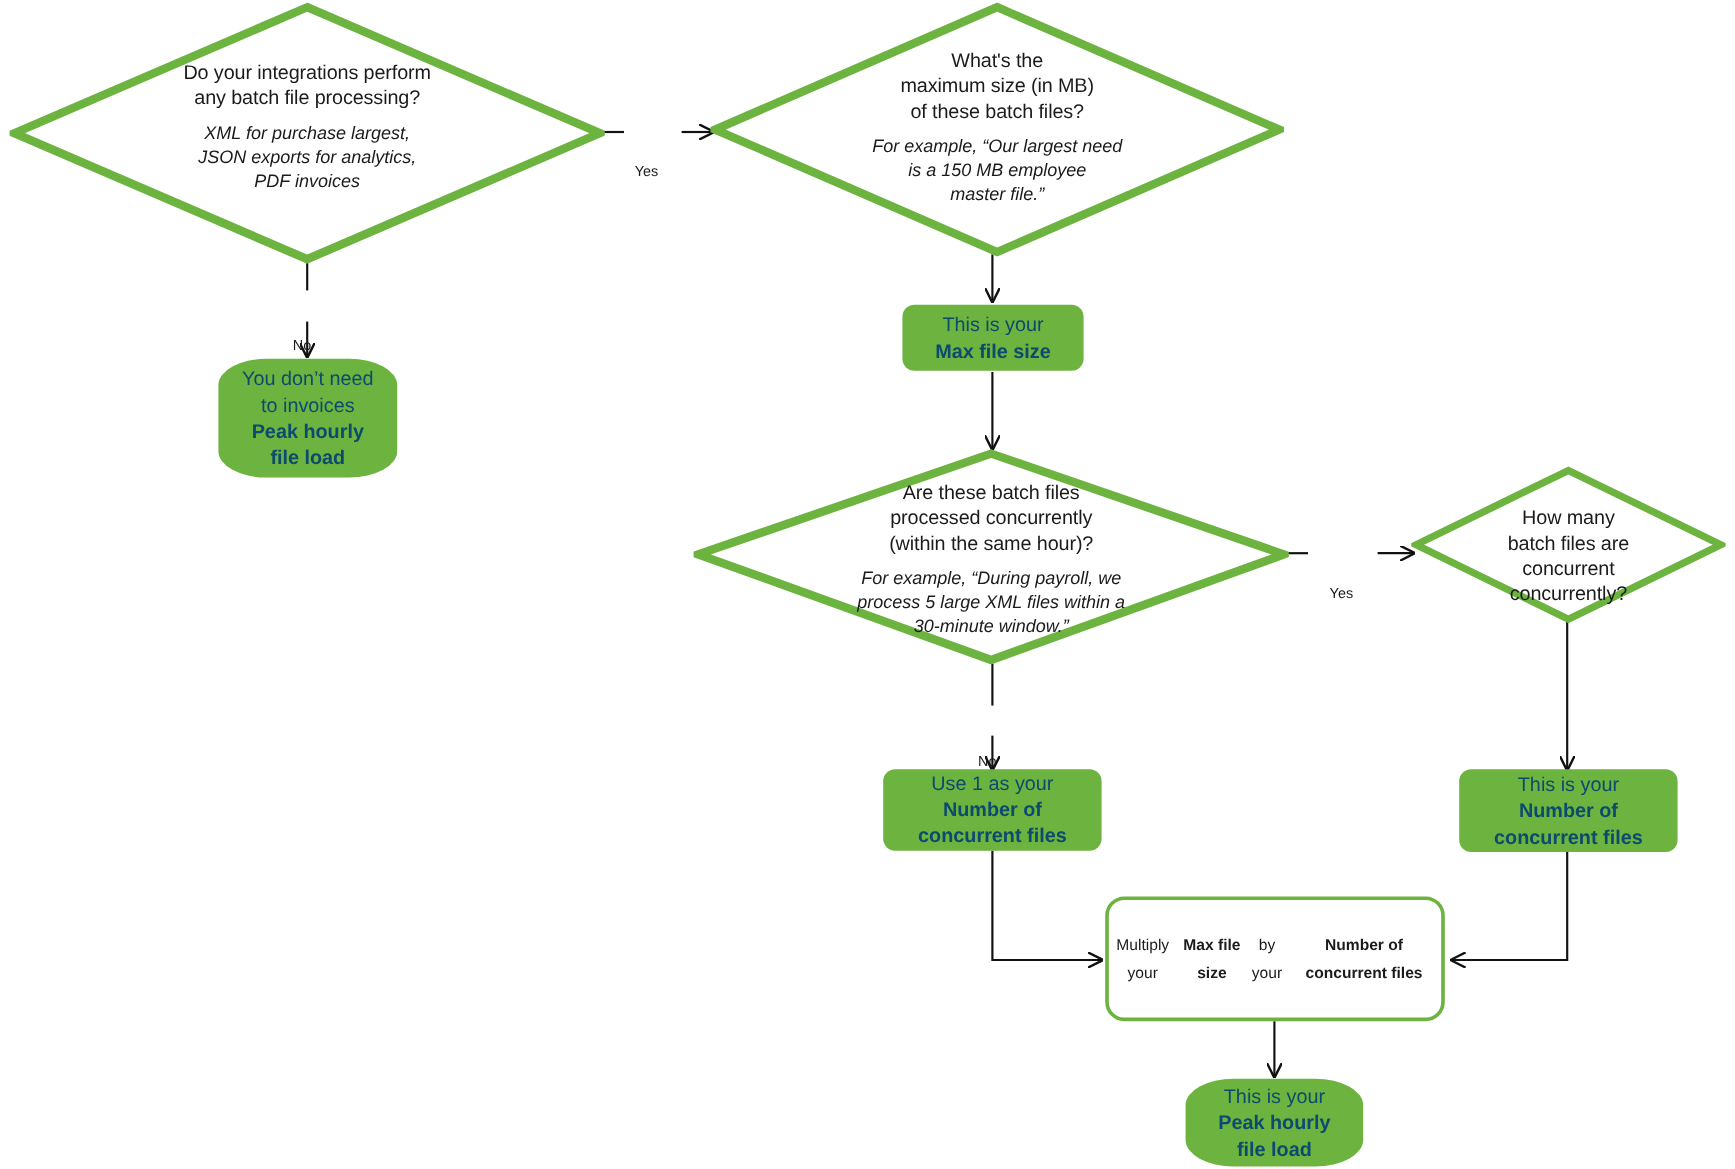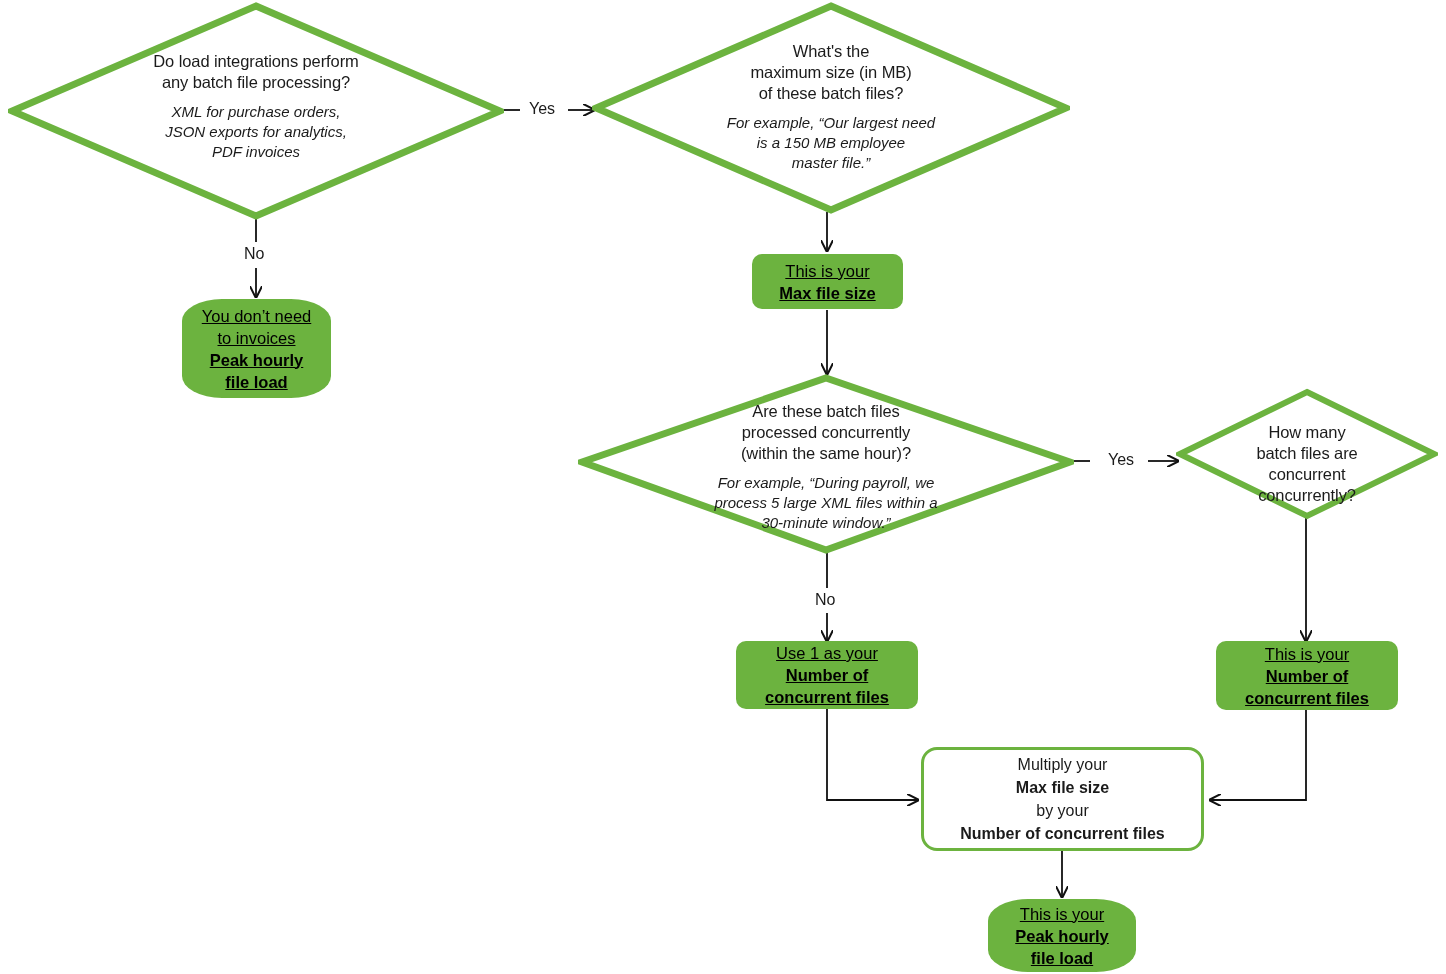--- a/index.html
+++ b/index.html
@@ -47,64 +47,64 @@
   .q-example {
     font-size: 15px;
     line-height: 20px;
     font-style: italic;
     margin-top: 9px;
   }
   
   .gbox {
     position: absolute;
     background: #6cb33f;
-    color: #000000;
+    color: #0c4a6e;
     display: flex;
     flex-direction: column;
     align-items: center;
     justify-content: center;
     text-align: center;
     font-size: 16.5px;
     line-height: 22px;
     box-sizing: border-box;
-    text-decoration: underline;
   }
   .gbox .b {
     font-weight: bold;
   }
   
   .gbox.pill {
     border-radius: 40px / 22px;
   }
   .gbox.soft {
     border-radius: 10px;
   }
   
   .wbox {
     position: absolute;
     background: #ffffff;
     border: 3.5px solid #6cb33f;
     border-radius: 16px;
     color: #1b1b1b;
     display: flex;
-    flex-direction: column;
+    flex-direction: row;
     align-items: center;
     justify-content: center;
     text-align: center;
-    font-size: 16px;
+    font-size: 13px;
     line-height: 23px;
     box-sizing: border-box;
   }
   .wbox .b { font-weight: bold; }
   
   .edge-label {
     position: absolute;
-    font-size: 16px;
+    font-size: 12px;
     color: #1b1b1b;
     white-space: nowrap;
+    margin-top: 36px;
   }
 </style>
 </head>
 <body>
 
 <div id="canvas">
 
   <svg id="wires" viewBox="0 0 1446 974" xmlns="http://www.w3.org/2000/svg">
     <defs>
       <marker id="arrow" viewBox="0 0 10 10" refX="9" refY="5" markerWidth="7" markerHeight="7" orient="auto-start-reverse">
@@ -139,25 +139,25 @@
       <line x1="1062" y1="851" x2="1062" y2="897" marker-end="url(#arrow)"></line>
     </g>
   </svg>
 
   <div class="diamond" style="left:8px; top:2px; width:496px; height:218px;">
     <svg width="496" height="218" viewBox="0 0 496 218">
       <polygon points="248,4 492,109 248,214 4,109" fill="#ffffff" stroke="#6cb33f" stroke-width="7"></polygon>
     </svg>
     <div class="dtext" style="top:49px;">
       <div class="q-main">
-        <div>Do load integrations perform</div>
+        <div>Do your integrations perform</div>
         <div>any batch file processing?</div>
       </div>
       <div class="q-example">
-        <div>XML for purchase orders,</div>
+        <div>XML for purchase largest,</div>
         <div>JSON exports for analytics,</div>
         <div>PDF invoices</div>
       </div>
     </div>
   </div>
 
   <div class="edge-label" style="left:529px; top:100px;">Yes</div>
 
   <div class="edge-label" style="left:244px; top:245px;">No</div>
 

